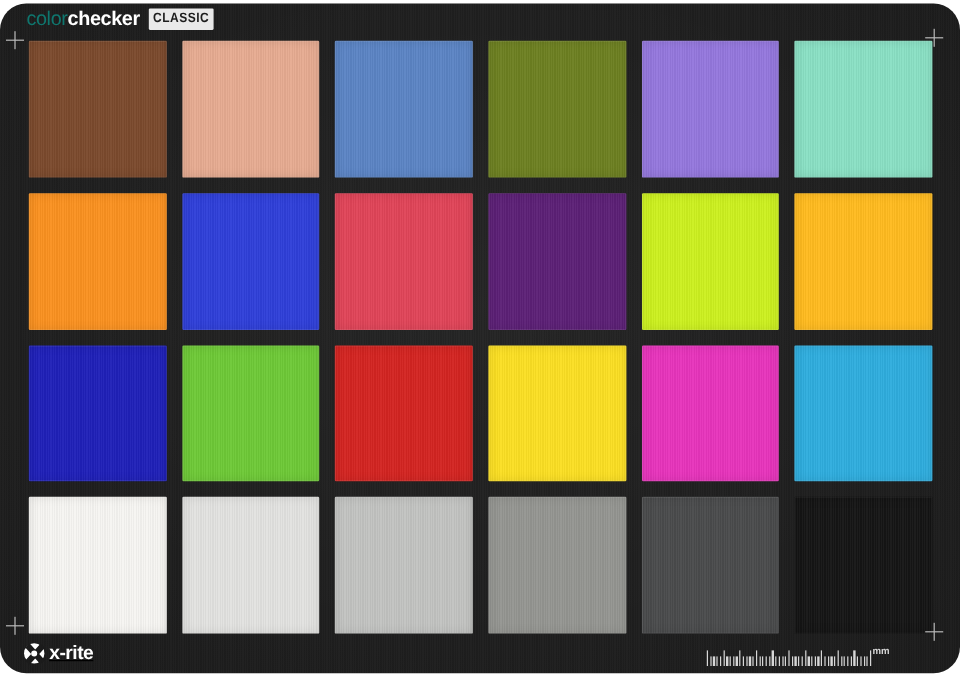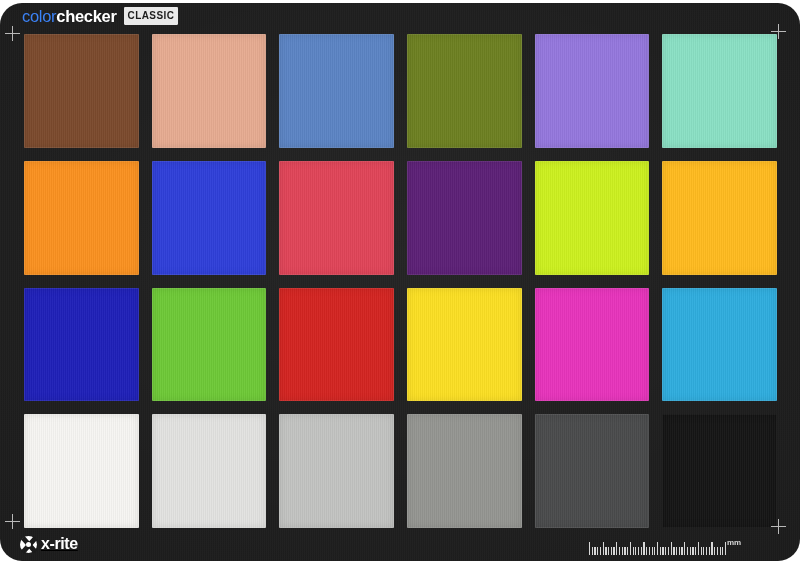--- a/index.html
+++ b/index.html
@@ -59,21 +59,21 @@
   .brand {
     position: absolute;
     left: 22px;
     top: 7px;
     display: flex;
     align-items: center;
     height: 18px;
     z-index: 6;
   }
   .brand-color {
-    color: #3b82f6;
+    color: #0f766e;
     font-size: 16.5px;
     font-weight: 400;
     letter-spacing: -0.3px;
     line-height: 1;
   }
   .brand-checker {
     color: #ffffff;
     font-size: 16.5px;
     font-weight: 700;
     letter-spacing: -0.3px;
@@ -161,21 +161,21 @@
       inset 0 0 0 0.7px rgba(255,255,255,0.055),
       inset 0 0 9px rgba(0,0,0,0.22);
   }
 
   
   .xrite {
     position: absolute;
     left: 20px;
     top: 536px;
     display: flex;
-    align-items: flex-start;
+    align-items: center;
     z-index: 6;
     text-decoration: underline;
   }
   .xrite-badge {
     position: relative;
     width: 17px;
     height: 17px;
     border-radius: 50%;
     background: #ffffff;
     display: inline-block;

